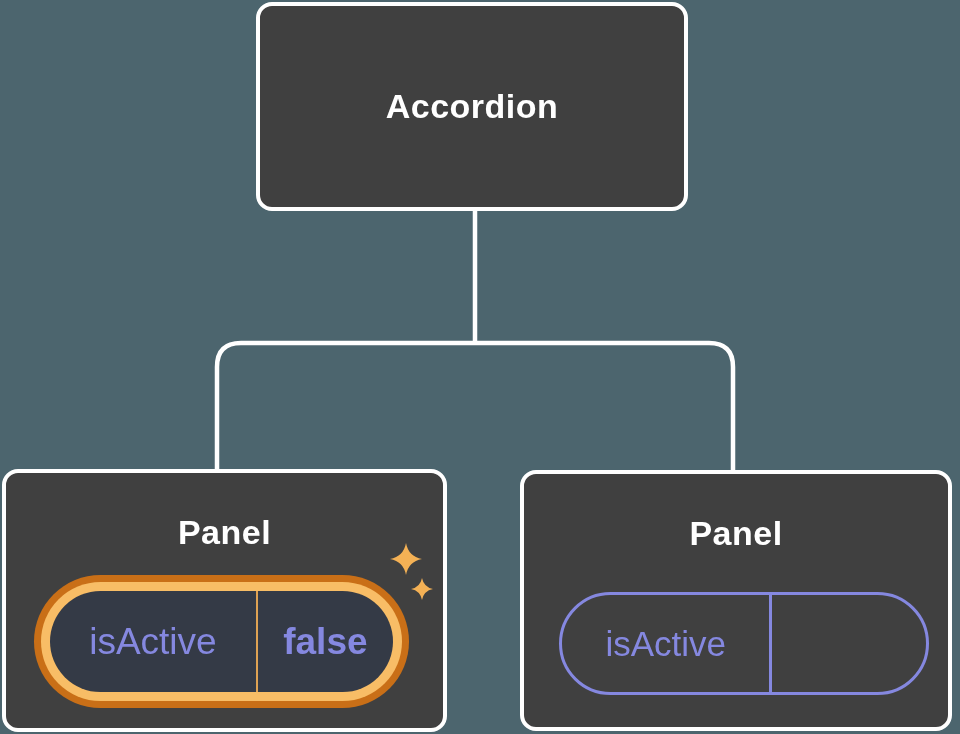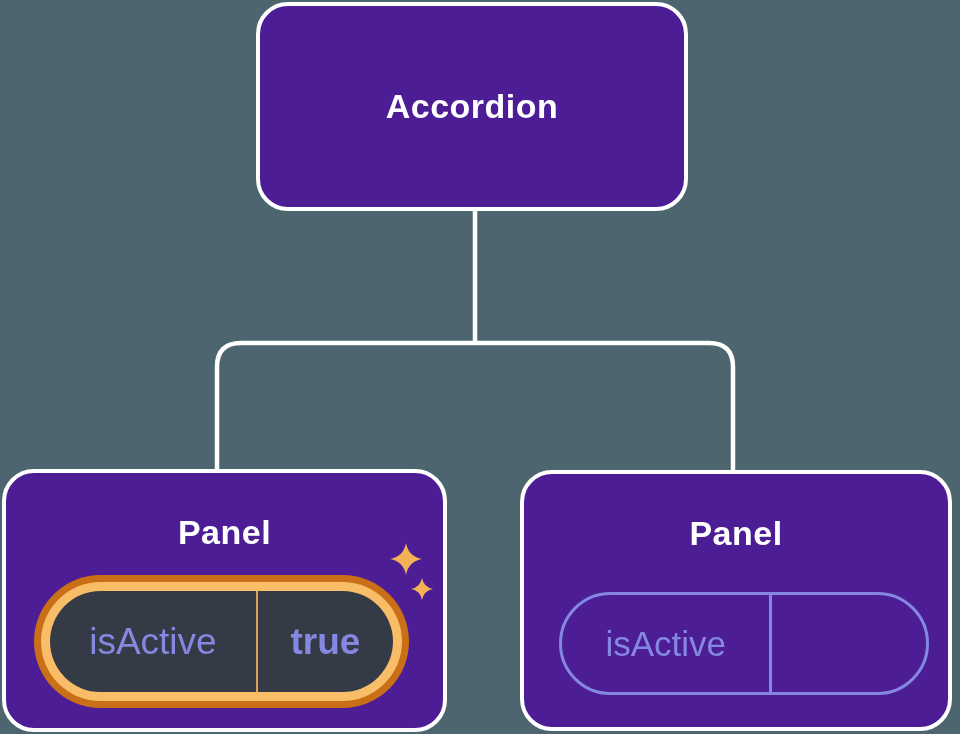--- a/index.html
+++ b/index.html
@@ -22,23 +22,23 @@
   }
   .connectors line,
   .connectors path {
     stroke: #ffffff;
     stroke-width: 4.5;
     fill: none;
   }
   .node {
     position: absolute;
     box-sizing: border-box;
-    background: #4c1d95;
+    background: #404040;
     border: 4px solid #ffffff;
-    border-radius: 32px;
+    border-radius: 16px;
   }
   .node-root {
     left: 256px;
     top: 2px;
     width: 432px;
     height: 209px;
     display: flex;
     align-items: center;
     justify-content: center;
   }
@@ -156,21 +156,21 @@
     <span class="node-title">Accordion</span>
   </div>
 
   <div class="node node-panel-left">
     <div class="panel-title">Panel</div>
     <div class="pill-outer">
       <div class="pill-mid">
         <div class="pill-inner">
           <span class="cell key">isActive</span>
           <span class="divider-amber"></span>
-          <span class="cell value">true</span>
+          <span class="cell value">false</span>
         </div>
       </div>
     </div>
   </div>
 
   <svg class="sparkles" width="54" height="64" viewBox="0 0 54 64" aria-hidden="true">
     <path d="M 19,2 Q 21.5,15.5 35,18 Q 21.5,20.5 19,34 Q 16.5,20.5 3,18 Q 16.5,15.5 19,2 Z"></path>
     <path d="M 35,37 Q 36.8,46.2 46,48 Q 36.8,49.8 35,59 Q 33.2,49.8 24,48 Q 33.2,46.2 35,37 Z"></path>
   </svg>
 

